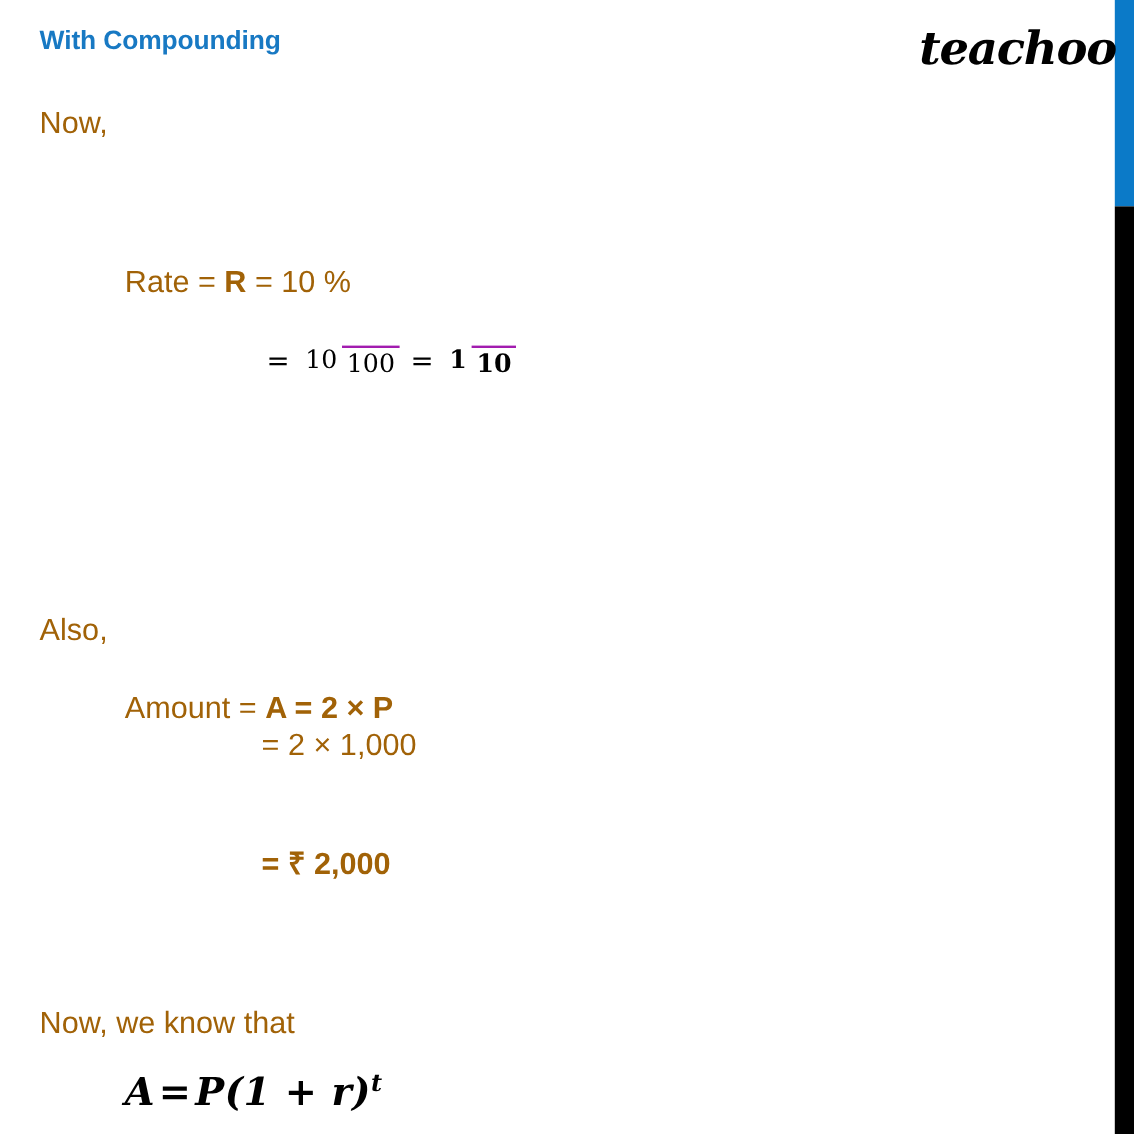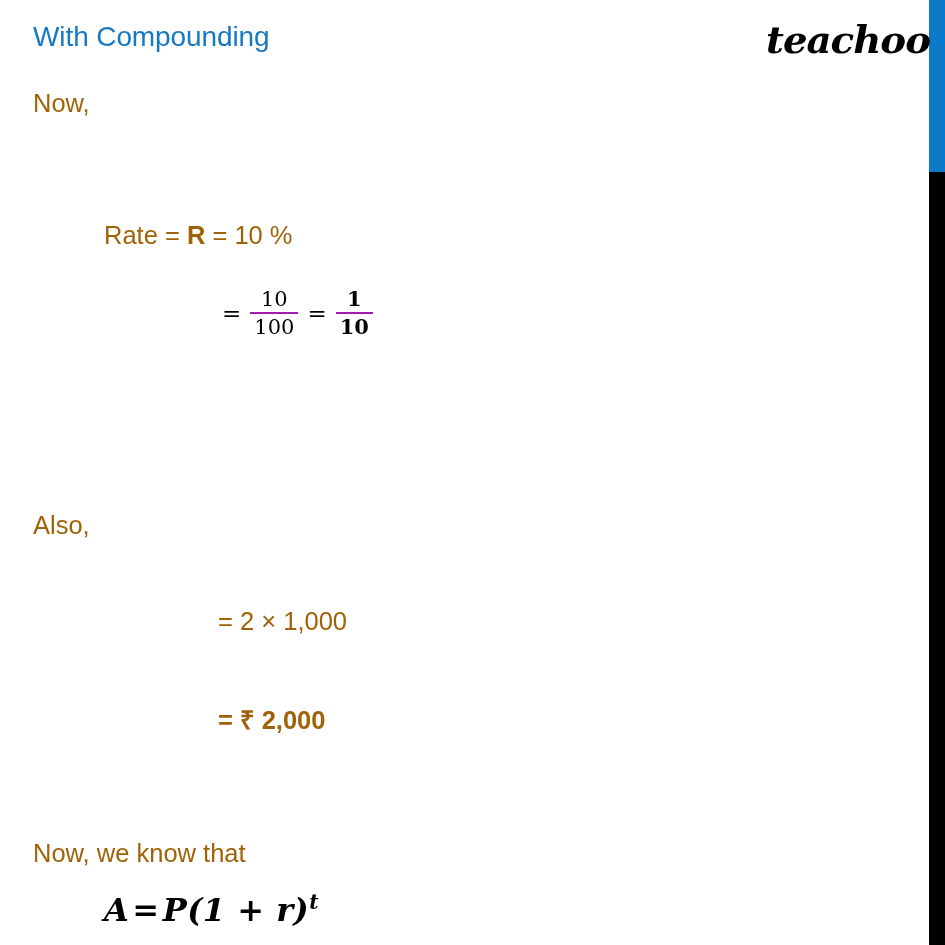--- a/index.html
+++ b/index.html
@@ -37,22 +37,22 @@
   .edge-bar-black {
     top: 172px;
     bottom: 0;
   }
 
   
   .doc-heading {
     position: absolute;
     left: 33px;
     top: 21px;
-    font-size: 28px;
-    font-weight: normal;
+    font-size: 22px;
+    font-weight: bold;
     letter-spacing: -0.1px;
     white-space: nowrap;
   }
   .brand-logo {
     position: absolute;
     left: 766px;
     top: 17px;
     font-family: "DejaVu Serif", "Liberation Serif", serif;
     font-size: 38px;
     font-weight: bold;
@@ -88,21 +88,21 @@
     font-size: 21px;
     line-height: 1;
   }
   .math-op {
     padding: 0 9px;
     font-size: 23px;
   }
   .math-op:first-child { padding-left: 0; }
   .frac {
     display: inline-flex;
-    flex-direction: column;
+    flex-direction: row;
     align-items: center;
     line-height: 1.06;
   }
   .frac .num {
     padding: 0 4px 2px 4px;
   }
   .frac .den {
     padding: 2px 4px 0 4px;
     border-top: 2px solid #a21caf;
   }
@@ -157,20 +157,21 @@
     <span class="math-op">=</span>
     <span class="frac bold">
       <span class="num">1</span>
       <span class="den">10</span>
     </span>
   </div>
 
 
   <div class="line l-flush" style="top:510px">Also,</div>
 
+  <div class="line l-indent1" style="top:575px"><span>Amount = </span><b>A = 2 × P</b></div>
 
   <div class="line l-indent2" style="top:606px">= 2 × 1,000</div>
 
   <div class="line l-indent2" style="top:705px"><b>= ₹ 2,000</b></div>
 
   <div class="line l-flush" style="top:838px">Now, we know that</div>
 
   <div class="math-formula">
     <span>A</span><span class="rel">=</span><span>P(1 + r)</span><span class="sup">t</span>
   </div>

